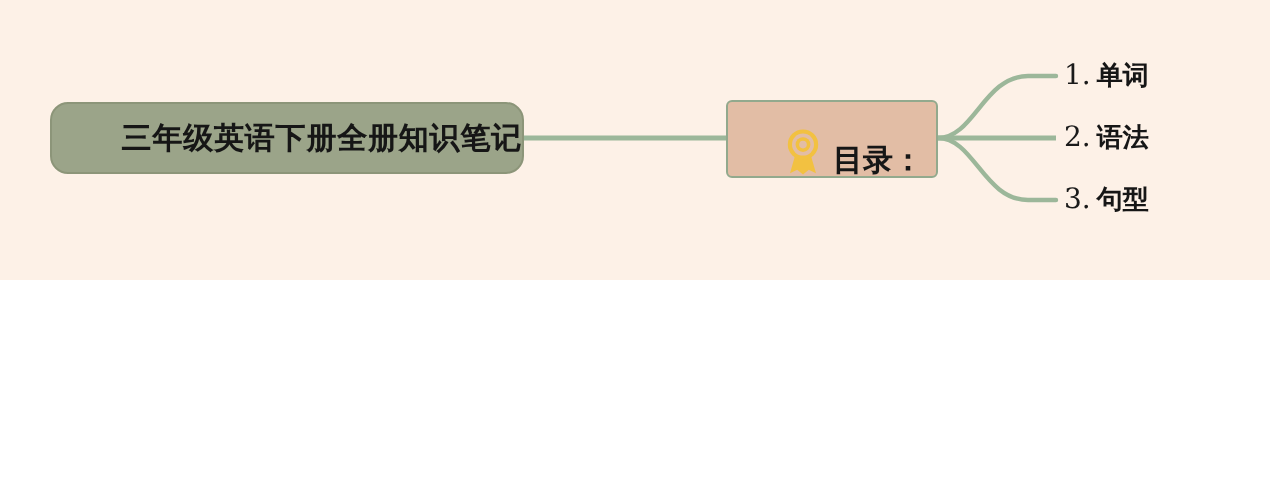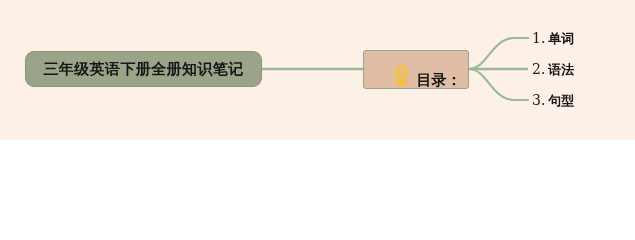--- a/index.html
+++ b/index.html
@@ -34,21 +34,21 @@
     left: 25px;
     top: 51px;
     width: 237px;
     height: 36px;
     box-sizing: border-box;
     background: #9BA489;
     border: 1px solid #8C9579;
     border-radius: 9px;
     display: flex;
     align-items: center;
-    justify-content: center;
+    justify-content: flex-end;
     z-index: 3;
   }
   #root-node .node-text {
     font-size: 15px;
     font-weight: bold;
     color: #161616;
     letter-spacing: 0.4px;
     line-height: 1;
     white-space: nowrap;
     font-family: "DejaVu Sans", "Liberation Sans", sans-serif;

